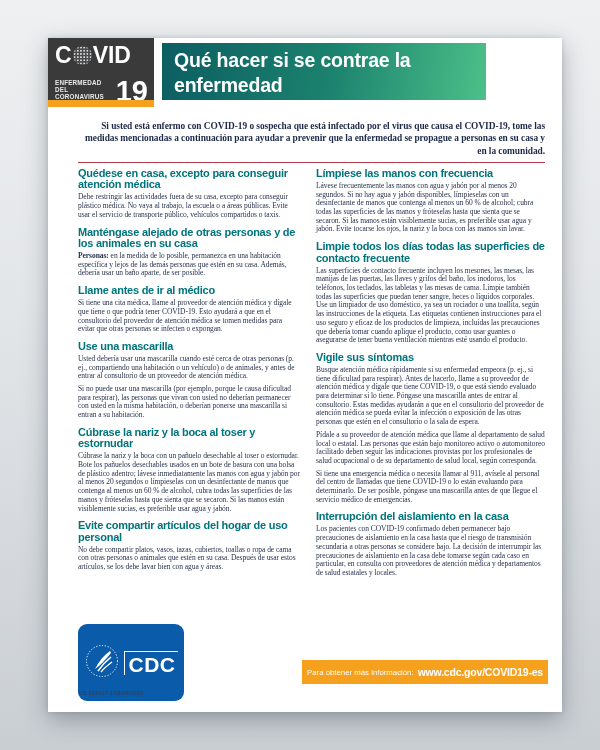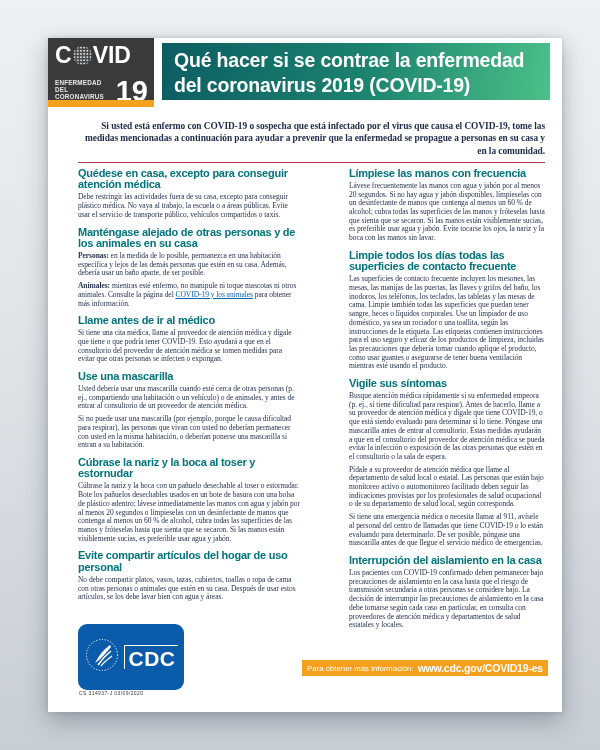--- a/index.html
+++ b/index.html
@@ -22,60 +22,60 @@
     display:inline-block;width:19px;height:19px;border-radius:50%;margin:0 1px;
     background-color:#4a4a4a;
     background-image:radial-gradient(circle,#d7dadd 0.9px,rgba(0,0,0,0) 1.15px);
     background-size:3.2px 3.2px;
   }
   .logo-row2{display:flex;justify-content:space-between;margin-top:12px;}
   .logo-sub{font-weight:bold;font-size:6.3px;line-height:7px;letter-spacing:.2px;color:#e9e9e9;}
   .logo-19{font-weight:bold;font-size:29px;line-height:24px;}
   .logo-orange{position:absolute;left:0;top:62px;width:106px;height:7px;background:#f6a11e;}
   .title-bar{
-    position:absolute;left:114px;top:5px;width:388px;height:57px;box-sizing:border-box;
+    position:absolute;left:114px;top:5px;width:324px;height:57px;box-sizing:border-box;
     background:linear-gradient(100deg,#0c5d62 0%,#1b826e 52%,#4cc089 100%);
     color:#fff;padding:5px 0 0 12px;
   }
   .title-line{font-weight:bold;font-size:19.5px;line-height:25px;letter-spacing:-.2px;}
   
   .content{position:absolute;left:30px;right:17px;top:76px;}
   .intro{
     margin:6px 0 5px;font-family:"Liberation Serif",serif;font-weight:bold;
     font-size:9.4px;line-height:12.3px;color:#1e2a49;letter-spacing:-.05px;text-align:right;
   }
   .rule{border:none;border-top:1.6px solid #b23a48;margin:0 0 2px;}
   .cols{display:flex;gap:16px;}
   .col{min-width:0;}
   .col.left{width:222px;flex:none;}
-  .col.right{flex:1;margin-left:33px;}
+  .col.right{flex:1;}
   .col h3{
     font-size:11px;line-height:11.5px;font-weight:bold;color:#00747c;
     letter-spacing:-.25px;margin:7px 0 2.5px;
   }
   .col h3:first-child{margin-top:3px;}
   .col p{
     font-family:"Liberation Serif",serif;font-size:7.5px;line-height:8.7px;
     color:#26324d;margin:0 0 4px;letter-spacing:-.05px;
   }
   .col p .b{font-weight:bold;}
   .col p a.link{color:#0b62ae;text-decoration:underline;}
   
   .cdc-logo{
-    position:absolute;left:30px;top:586px;width:106px;height:66px;background:#0a5ba9;
+    position:absolute;left:30px;top:586px;width:106px;height:77px;background:#0a5ba9;
     border-radius:9px;display:flex;align-items:center;justify-content:center;gap:5px;
   }
   .cdc-text{
     color:#fff;font-weight:bold;font-size:21px;line-height:21px;letter-spacing:.5px;
     border-top:1.5px solid #fff;border-left:1.5px solid #fff;padding:2px 2px 0 4px;
   }
   .doc-number{position:absolute;left:31px;top:652px;font-size:5px;color:#3a3a3a;letter-spacing:.4px;}
   .footer-bar{
     position:absolute;right:14px;top:622px;width:246px;height:16px;background:#f6a11e;color:#fff;
-    display:flex;align-items:center;justify-content:center;gap:4px;box-sizing:border-box;padding:4px 4px;
+    display:flex;align-items:center;justify-content:center;gap:4px;box-sizing:border-box;padding:12px 4px;
     white-space:nowrap;
   }
   .footer-label{font-size:7.8px;}
   .footer-url{font-weight:bold;font-size:10.5px;letter-spacing:-.2px;color:#fff;text-decoration:none;}
 </style>
 </head>
 <body>
 
 <div class="sheet">
 
@@ -102,21 +102,20 @@
 
   <div class="content">
     <p class="intro">Si usted está enfermo con COVID-19 o sospecha que está infectado por el virus que causa el COVID-19, tome las medidas mencionadas a continuación para ayudar a prevenir que la enfermedad se propague a personas en su casa y en la comunidad.</p>
     <hr class="rule">
     <div class="cols">
       <div class="col left">
           <h3>Quédese en casa, excepto para conseguir atención médica</h3>
           <p><span>Debe restringir las actividades fuera de su casa, excepto para conseguir plástico médica. No vaya al trabajo, la escuela o a áreas públicas. Evite usar el servicio de transporte público, vehículos compartidos o taxis.</span></p>
           <h3>Manténgase alejado de otras personas y de los animales en su casa</h3>
           <p><span class="b">Personas:</span><span> en la medida de lo posible, permanezca en una habitación específica y lejos de las demás personas que estén en su casa. Además, debería usar un baño aparte, de ser posible.</span></p>
-          <p><span class="b">Animales:</span><span> mientras esté enfermo, no manipule ni toque mascotas ni otros animales. Consulte la página del </span><a class="link" href="#">COVID-19 y los animales</a><span> para obtener más información.</span></p>
           <h3>Llame antes de ir al médico</h3>
           <p><span>Si tiene una cita médica, llame al proveedor de atención médica y dígale que tiene o que podría tener COVID-19. Esto ayudará a que en el consultorio del proveedor de atención médica se tomen medidas para evitar que otras personas se infecten o expongan.</span></p>
           <h3>Use una mascarilla</h3>
           <p><span>Usted debería usar una mascarilla cuando esté cerca de otras personas (p. ej., compartiendo una habitación o un vehículo) o de animales, y antes de entrar al consultorio de un proveedor de atención médica.</span></p>
           <p><span>Si no puede usar una mascarilla (por ejemplo, porque le causa dificultad para respirar), las personas que vivan con usted no deberían permanecer con usted en la misma habitación, o deberían ponerse una mascarilla si entran a su habitación.</span></p>
           <h3>Cúbrase la nariz y la boca al toser y estornudar</h3>
           <p><span>Cúbrase la nariz y la boca con un pañuelo desechable al toser o estornudar. Bote los pañuelos desechables usados en un bote de basura con una bolsa de plástico adentro; lávese inmediatamente las manos con agua y jabón por al menos 20 segundos o límpieselas con un desinfectante de manos que contenga al menos un 60 % de alcohol, cubra todas las superficies de las manos y fróteselas hasta que sienta que se secaron. Si las manos están visiblemente sucias, es preferible usar agua y jabón.</span></p>
           <h3>Evite compartir artículos del hogar de uso personal</h3>
           <p><span>No debe compartir platos, vasos, tazas, cubiertos, toallas o ropa de cama con otras personas o animales que estén en su casa. Después de usar estos artículos, se los debe lavar bien con agua y áreas.</span></p>
         </div>

